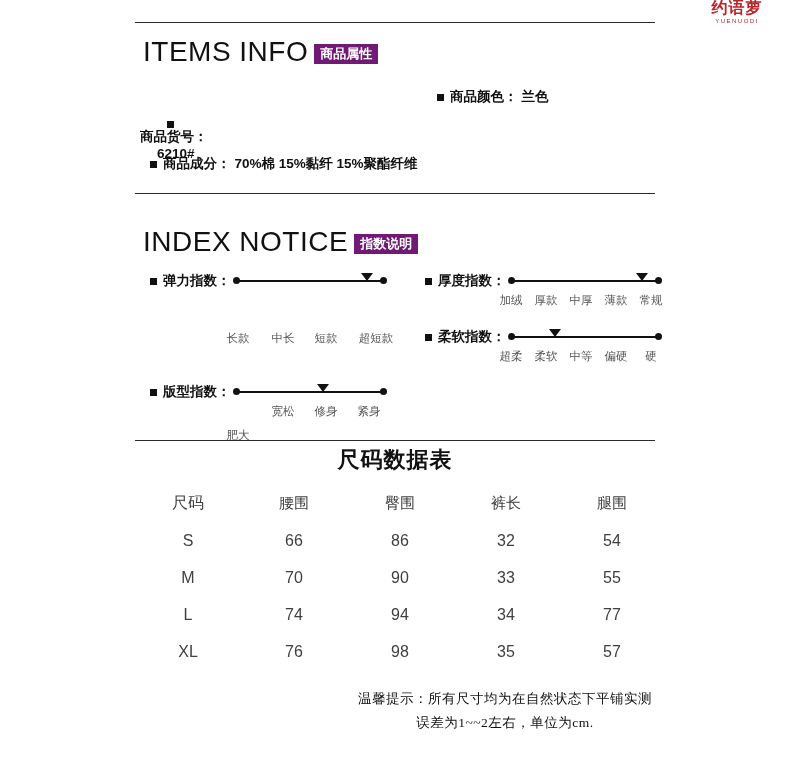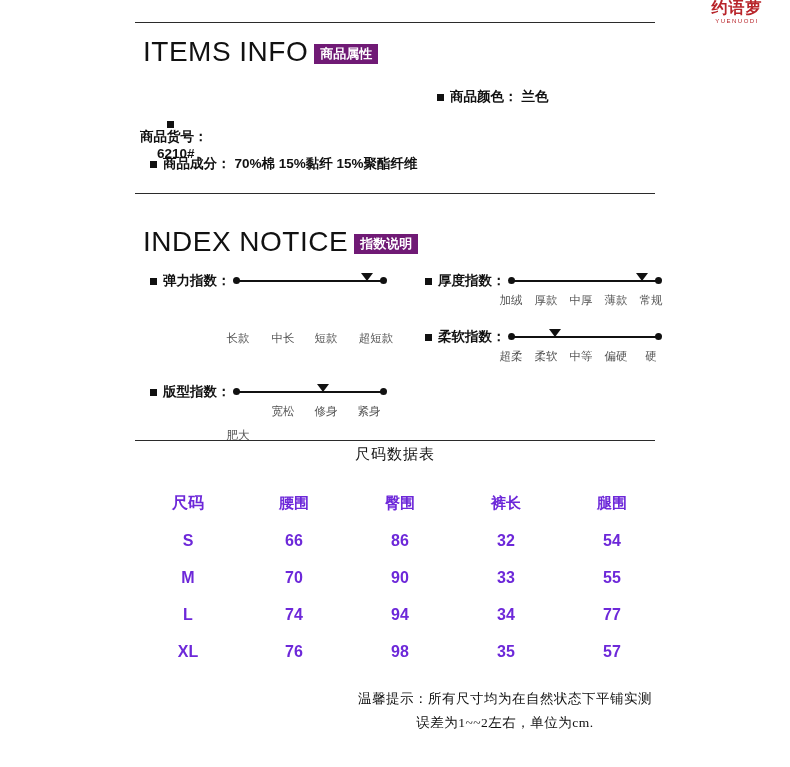--- a/index.html
+++ b/index.html
@@ -161,36 +161,36 @@
     color: #555;
     transform: translateX(-50%);
     white-space: nowrap;
   }
 
   
   .size-title {
     position: absolute;
     width: 100%;
     text-align: center;
-    font-size: 15px;
-    font-weight: normal;
+    font-size: 22px;
+    font-weight: bold;
     color: #111;
     letter-spacing: 1px;
   }
   table.size {
     position: absolute;
     left: 135px;
     width: 530px;
     border-collapse: collapse;
     table-layout: fixed;
   }
   table.size th, table.size td {
     text-align: center;
-    font-weight: bold;
-    color: #6d28d9;
+    font-weight: normal;
+    color: #404040;
     padding: 0;
     height: 37px;
   }
   table.size th {
     font-size: 15px;
   }
   table.size td {
     font-size: 16px;
   }
   table.size th.first, table.size td.first {

